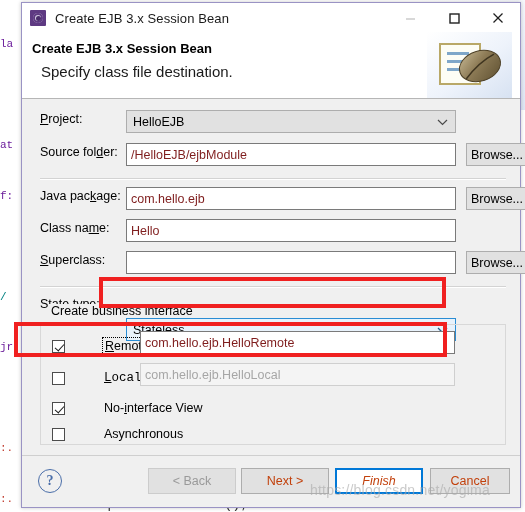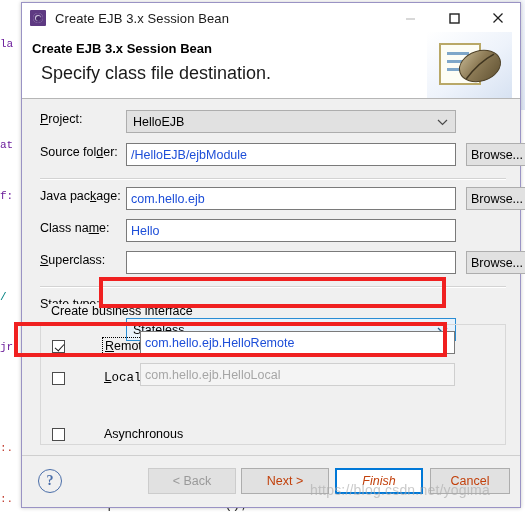--- a/index.html
+++ b/index.html
@@ -126,21 +126,21 @@
   .banner-title {
     position: absolute;
     left: 10px; top: 8px;
     font-size: 13px;
     font-weight: bold;
     color: #000;
   }
   .banner-sub {
     position: absolute;
     left: 19px; top: 30px;
-    font-size: 18px;
+    font-size: 15px;
     color: #1a1a1a;
   }
   .banner-img {
     position: absolute;
     right: 8px; top: -1px;
     width: 85px; height: 66px;
   }
 
   
   .body {
@@ -160,21 +160,21 @@
   .ctl {
     position: absolute;
     left: 104px;
     height: 23px;
     box-sizing: border-box;
   }
 
   input.txt {
     font-family: "Liberation Sans", sans-serif;
     font-size: 12.5px;
-    color: #1d4ed8;
+    color: #7f1d1d;
     background: #ffffff;
     border: 1px solid #7a7a7a;
     padding: 0 4px;
     outline: none;
     height: 23px;
     box-sizing: border-box;
   }
   input.txt:disabled {
     background: #f4f4f4;
     color: #a6a6a6;
@@ -508,20 +508,24 @@
         <span class="cb-label focus-ring"><u>R</u>emote</span>
       </div>
       <input class="txt" style="position: absolute; left: 118px; top: 232px; width: 315px;" value="com.hello.ejb.HelloRemote">
 
       <div class="cbrow" style="left:30px; top:266px;font-family:Liberation Mono, monospace;">
         <span class="cb"></span>
         <span class="cb-label"><u>L</u>ocal</span>
       </div>
       <input class="txt" style="position: absolute; left: 118px; top: 264px; width: 315px;" disabled="" value="com.hello.ejb.HelloLocal">
 
+      <div class="cbrow" style="left:30px; top:296px;">
+        <span class="cb checked"></span>
+        <span class="cb-label">No-<u>i</u>nterface View</span>
+      </div>
 
       <div class="cbrow" style="left:30px; top:322px;">
         <span class="cb"></span>
         <span class="cb-label">Asynchronous</span>
       </div>
     </div>
 
     <div class="group-label">Create business interface</div>
 
     <div class="footer">

